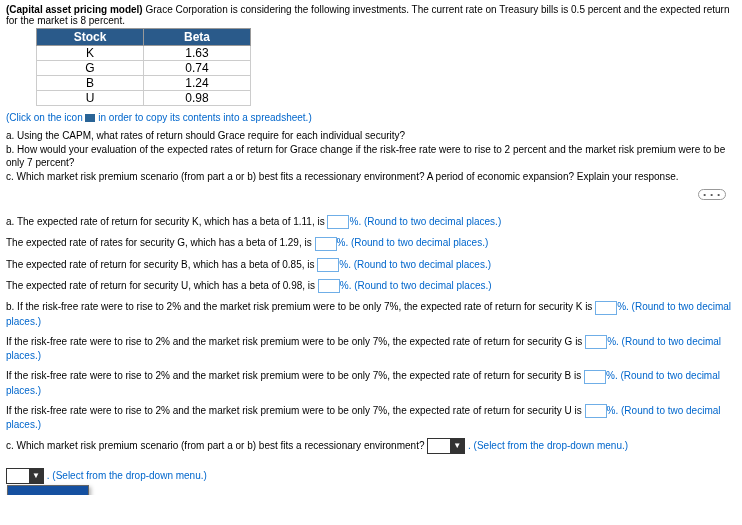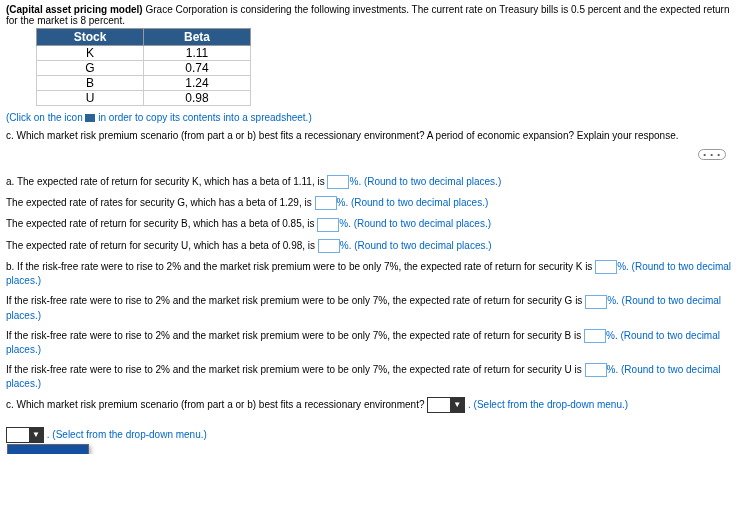--- a/index.html
+++ b/index.html
@@ -107,21 +107,21 @@
 
 <div class="table-wrap">
   <table>
     <tbody>
         <tr>
       <th style="width:90px">Stock</th>
       <th style="width:90px">Beta</th>
     </tr>
     <tr>
           <td>K</td>
-          <td>1.11</td>
+          <td>1.63</td>
         </tr>
     <tr>
           <td>G</td>
           <td>0.74</td>
         </tr>
     <tr>
           <td>B</td>
           <td>1.24</td>
         </tr>
     <tr>
@@ -130,20 +130,22 @@
         </tr>
   </tbody>
     </table>
 </div>
 
 <div class="italic link-color">
   <span>(Click on the icon </span><span class="icon-box"></span><span> in order to copy its contents into a spreadsheet.)</span>
 </div>
 
 <div class="questions">
+  <div>a. Using the CAPM, what rates of return should Grace require for each individual security?</div>
+  <div>b. How would your evaluation of the expected rates of return for Grace change if the risk-free rate were to rise to 2 percent and the market risk premium were to be only 7 percent?</div>
   <div>c. Which market risk premium scenario (from part a or b) best fits a recessionary environment? A period of economic expansion? Explain your response.</div>
 </div>
 
 <div>
     <span class="dots">• • •</span>
   </div>
 <div style="clear:both; height:8px;"></div>
 
 <div class="answer-line">
   <span>a. The expected rate of return for security K, which has a beta of 1.11, is </span><span class="input-box"></span><span class="hint">%. (Round to two decimal places.)</span>

